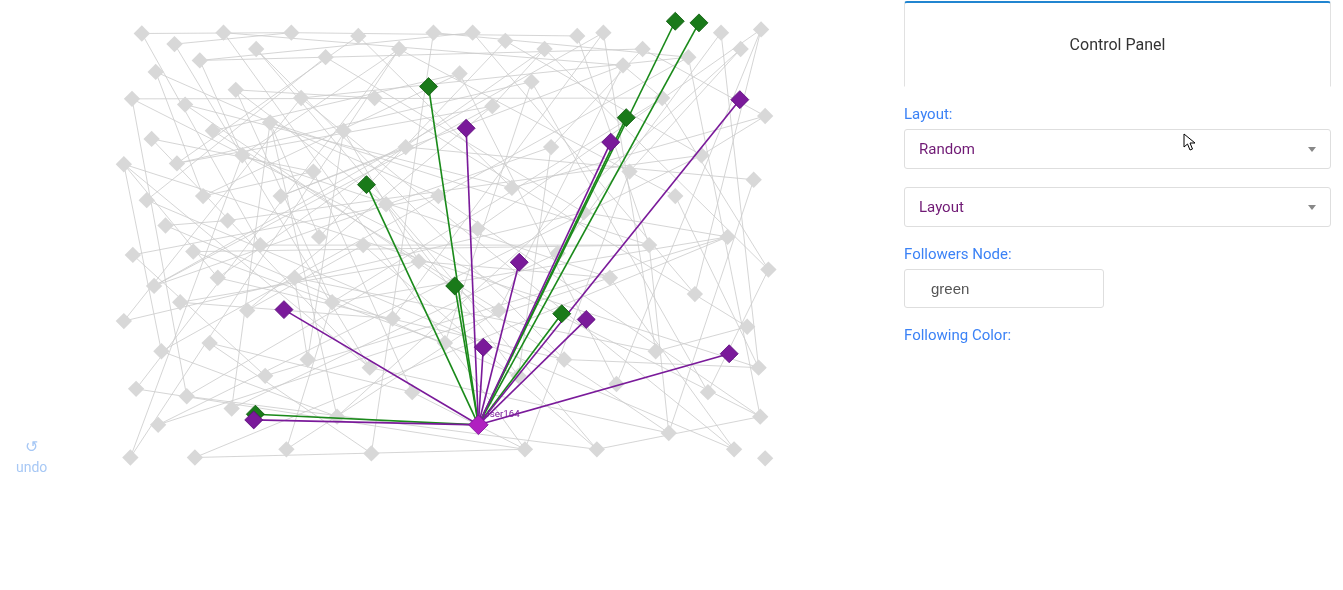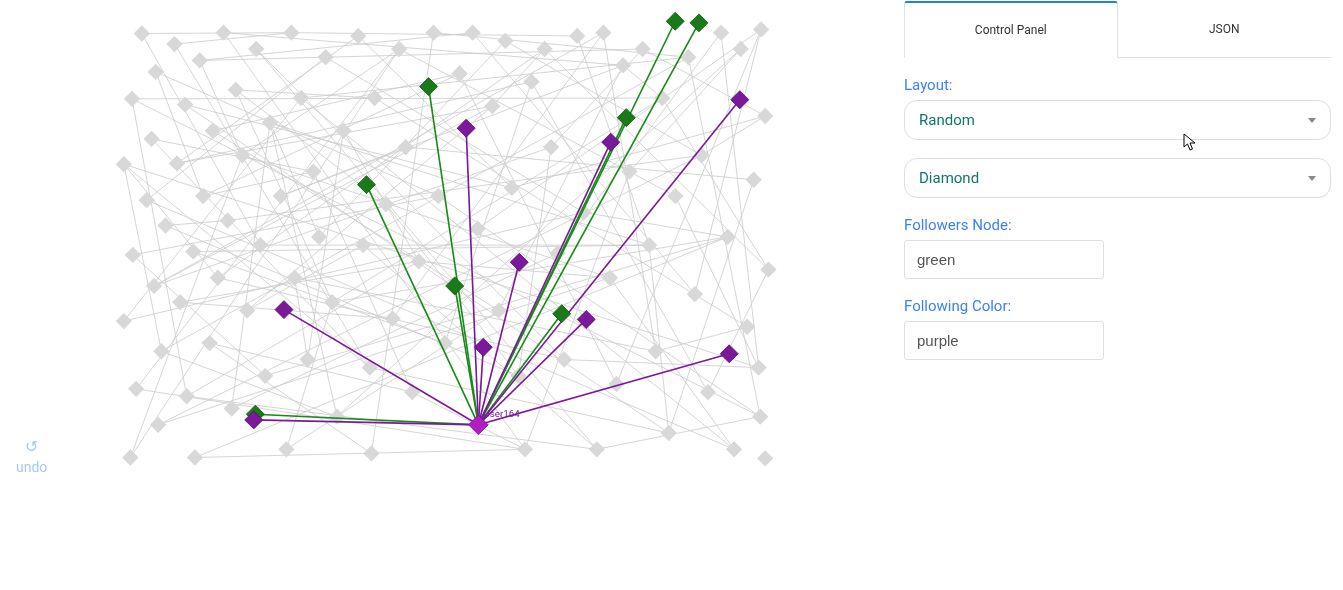--- a/index.html
+++ b/index.html
@@ -33,22 +33,22 @@
   flex: 1;
   padding: 0 12px 0 24px;
 }
 .tabs {
   display: flex;
   border-bottom: 1px solid #e1e1e1;
 }
 .tab {
   flex: 1;
   text-align: center;
-  padding: 20px 0;
-  font-size: 12px;
+  padding: 32px 0;
+  font-size: 16px;
   color: #333;
   border: 1px solid transparent;
   border-bottom: none;
   cursor: pointer;
   position: relative;
   top: 1px;
 }
 .tab.active {
   border: 1px solid #e1e1e1;
   border-top: 2px solid #2185d0;
@@ -63,41 +63,41 @@
   display: block;
   margin-bottom: 6px;
 }
 .select-wrap {
   position: relative;
   width: 100%;
 }
 .select-box {
   width: 100%;
   border: 1px solid #dedede;
-  border-radius: 13px;
+  border-radius: 3px;
   padding: 10px 14px;
   font-size: 15px;
-  color: #0f766e;
+  color: #701a75;
   background: #fff;
   display: flex;
   justify-content: space-between;
   align-items: center;
   cursor: pointer;
 }
 .select-caret {
   width: 0; height: 0;
   border-left: 4px solid transparent;
   border-right: 4px solid transparent;
   border-top: 5px solid #888;
 }
 .text-input {
   width: 200px;
   border: 1px solid #dedede;
   border-radius: 3px;
-  padding: 10px 12px;
+  padding: 10px 26px;
   font-size: 15px;
   color: #555;
   background: #fff;
   outline: none;
 }
 .cursor-pointer {
   position: absolute;
   left: 1183px;
   top: 133px;
   pointer-events: none;
@@ -395,49 +395,47 @@
       </svg>
     <div class="undo-wrap">
       <div class="undo-icon">↺</div>
       <div>undo</div>
     </div>
   </div>
 
   <div class="sidebar">
     <div class="tabs">
       <div class="tab active">Control Panel</div>
-      <div class="tab">JSON</div>
     </div>
 
     <div class="form-group">
       <label class="form-label">Layout:</label>
       <div class="select-wrap">
         <div class="select-box">
           <span>Random</span>
           <span class="select-caret"></span>
         </div>
       </div>
     </div>
 
     <div class="form-group">
       <div class="select-wrap">
         <div class="select-box">
-          <span>Diamond</span>
+          <span>Layout</span>
           <span class="select-caret"></span>
         </div>
       </div>
     </div>
 
     <div class="form-group">
       <label class="form-label">Followers Node:</label>
       <input class="text-input" value="green" style="">
     </div>
 
     <div class="form-group" style="">
       <label class="form-label">Following Color:</label>
-      <input class="text-input" value="purple" style="">
     </div>
   </div>
 </div>
 
 <svg class="cursor-pointer" width="16" height="20" viewBox="0 0 16 20">
   <path d="M1 1 L1 14 L4.5 11 L7 17 L9.5 16 L7 10 L12 10 Z" fill="#fff" stroke="#000" stroke-width="1"></path>
 </svg>
 
 </body></html>

